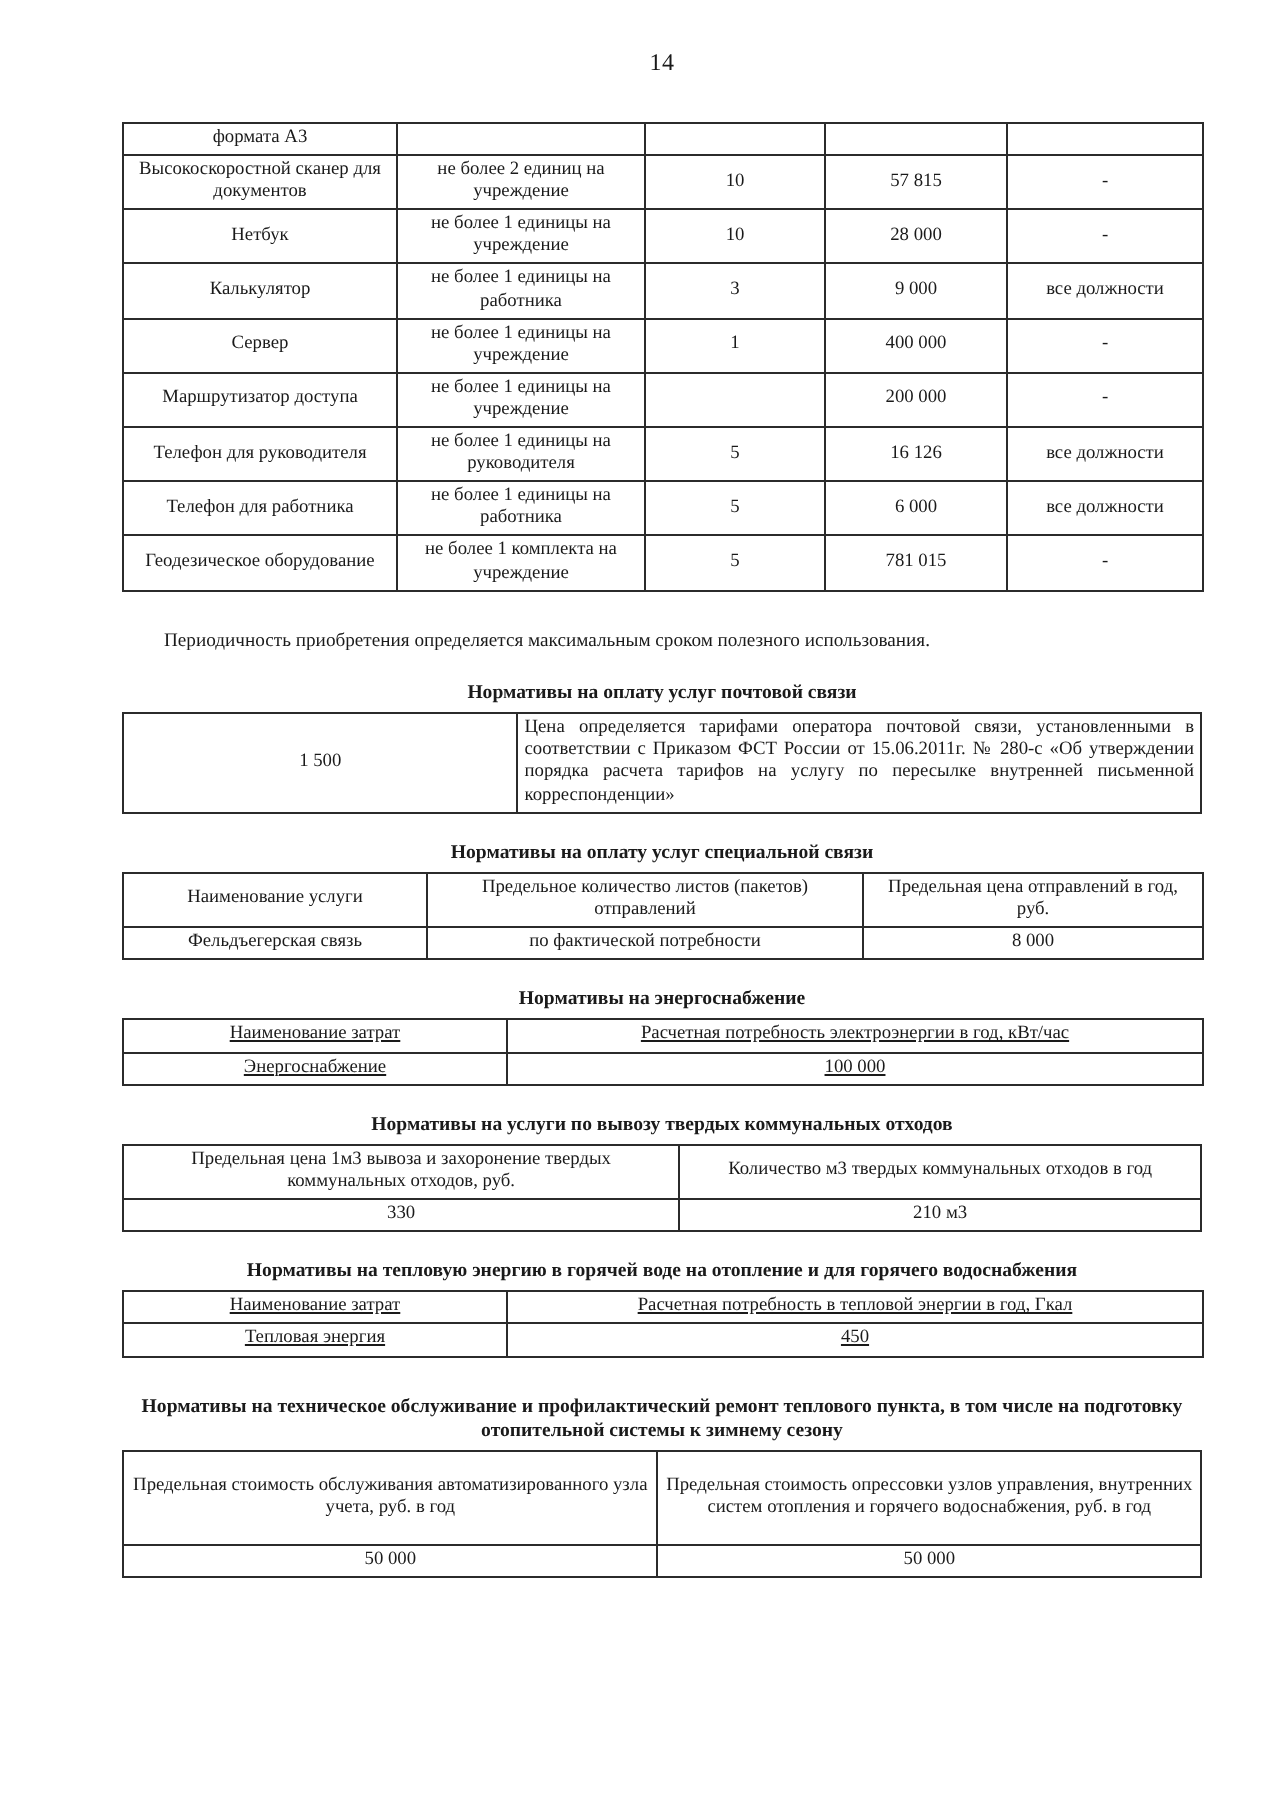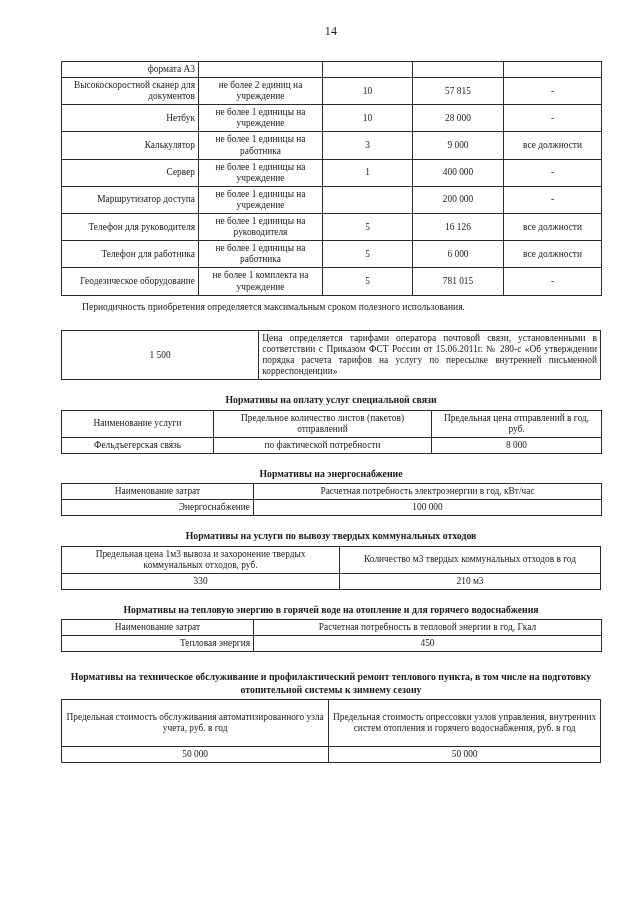--- a/index.html
+++ b/index.html
@@ -37,49 +37,49 @@
   table.doc-table td,
   table.doc-table th {
     border: 1px solid #2b2b2b;
     font-size: 9.4px;
     line-height: 1.18;
     padding: 2px 3px;
     vertical-align: middle;
     font-weight: normal;
   }
   .c-center { text-align: center; }
-  .c-left { text-align: right; padding-left: 5px; }
+  .c-left { text-align: center; padding-left: 5px; }
   .c-just {
     text-align: justify;
     text-align-last: left;
     padding: 3px 6px 3px 6px;
     line-height: 1.3;
   }
   .note {
     font-size: 9.6px;
-    margin: 5px 0 0 0;
+    margin: 19px 0 0 0;
     padding-left: 21px;
     line-height: 1.3;
   }
   .section-title {
     font-size: 9.8px;
     font-weight: bold;
     text-align: center;
     width: 540px;
     margin: 0;
     padding: 0;
     line-height: 1.25;
   }
   .gap-lg { height: 19px; }
   .gap-md { height: 14px; }
   .gap-xs { height: 3px; }
   .tbl-narrow { width: 540px; }
   .tbl-inset { width: 470px; margin-left: 35px; }
   .tbl-inset2 { width: 500px; margin-left: 20px; padding-left: 11px; }
-  .tbl-energy { width: 540px; }
+  .tbl-energy { width: 540px; text-decoration: underline; }
   .tbl-final { width: 490px; margin-left: 25px; }
   .cell-tall { height: 22px; }
 </style>
 </head>
 <body>
 
 <div class="page">
 
   <div class="page-number">14</div>
 
@@ -155,20 +155,21 @@
         <td class="c-center">781 015</td>
         <td class="c-center">-</td>
       </tr>
     </tbody>
   </table>
 
   <p class="note">Периодичность приобретения определяется максимальным сроком полезного использования.</p>
 
   <div class="gap-md"></div>
 
+  <div class="section-title">Нормативы на оплату услуг почтовой связи</div>
   <div class="gap-xs"></div>
   <table class="doc-table tbl-inset">
     <colgroup>
       <col style="width:172px">
       <col style="width:298px">
     </colgroup>
     <tbody>
       <tr>
         <td class="c-center">1 500</td>
         <td class="c-just">Цена определяется тарифами оператора почтовой связи, установленными в соответствии с Приказом ФСТ России от 15.06.2011г. № 280-с «Об утверждении порядка расчета тарифов на услугу по пересылке внутренней письменной корреспонденции»</td>

